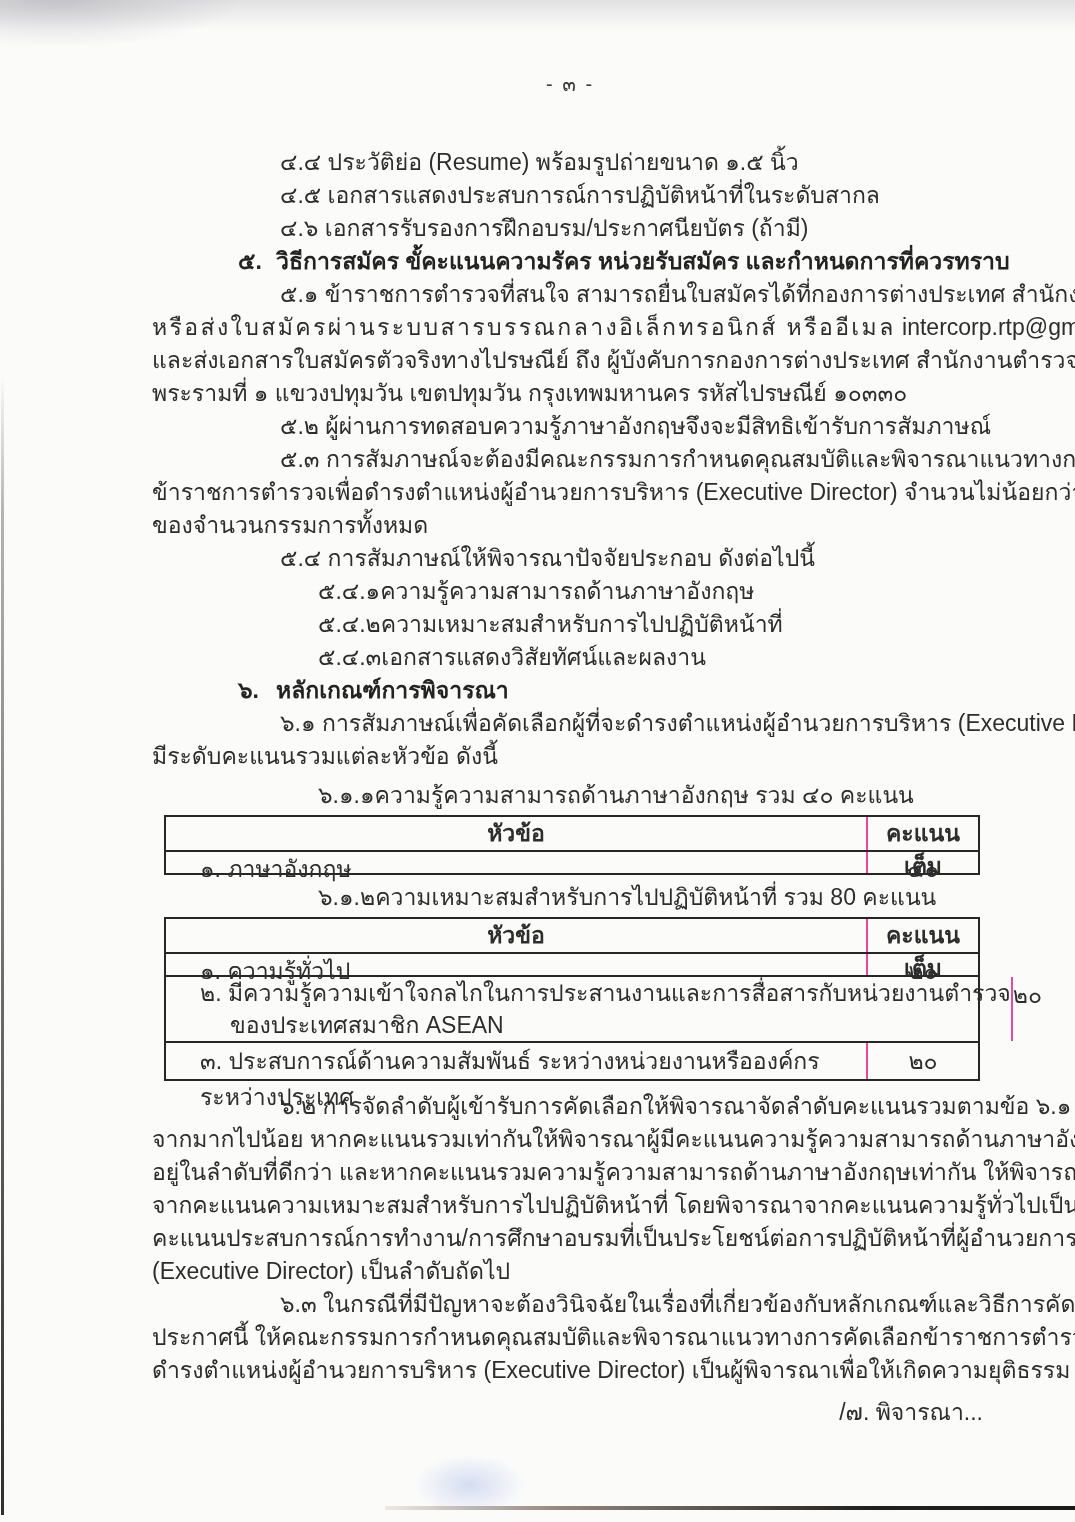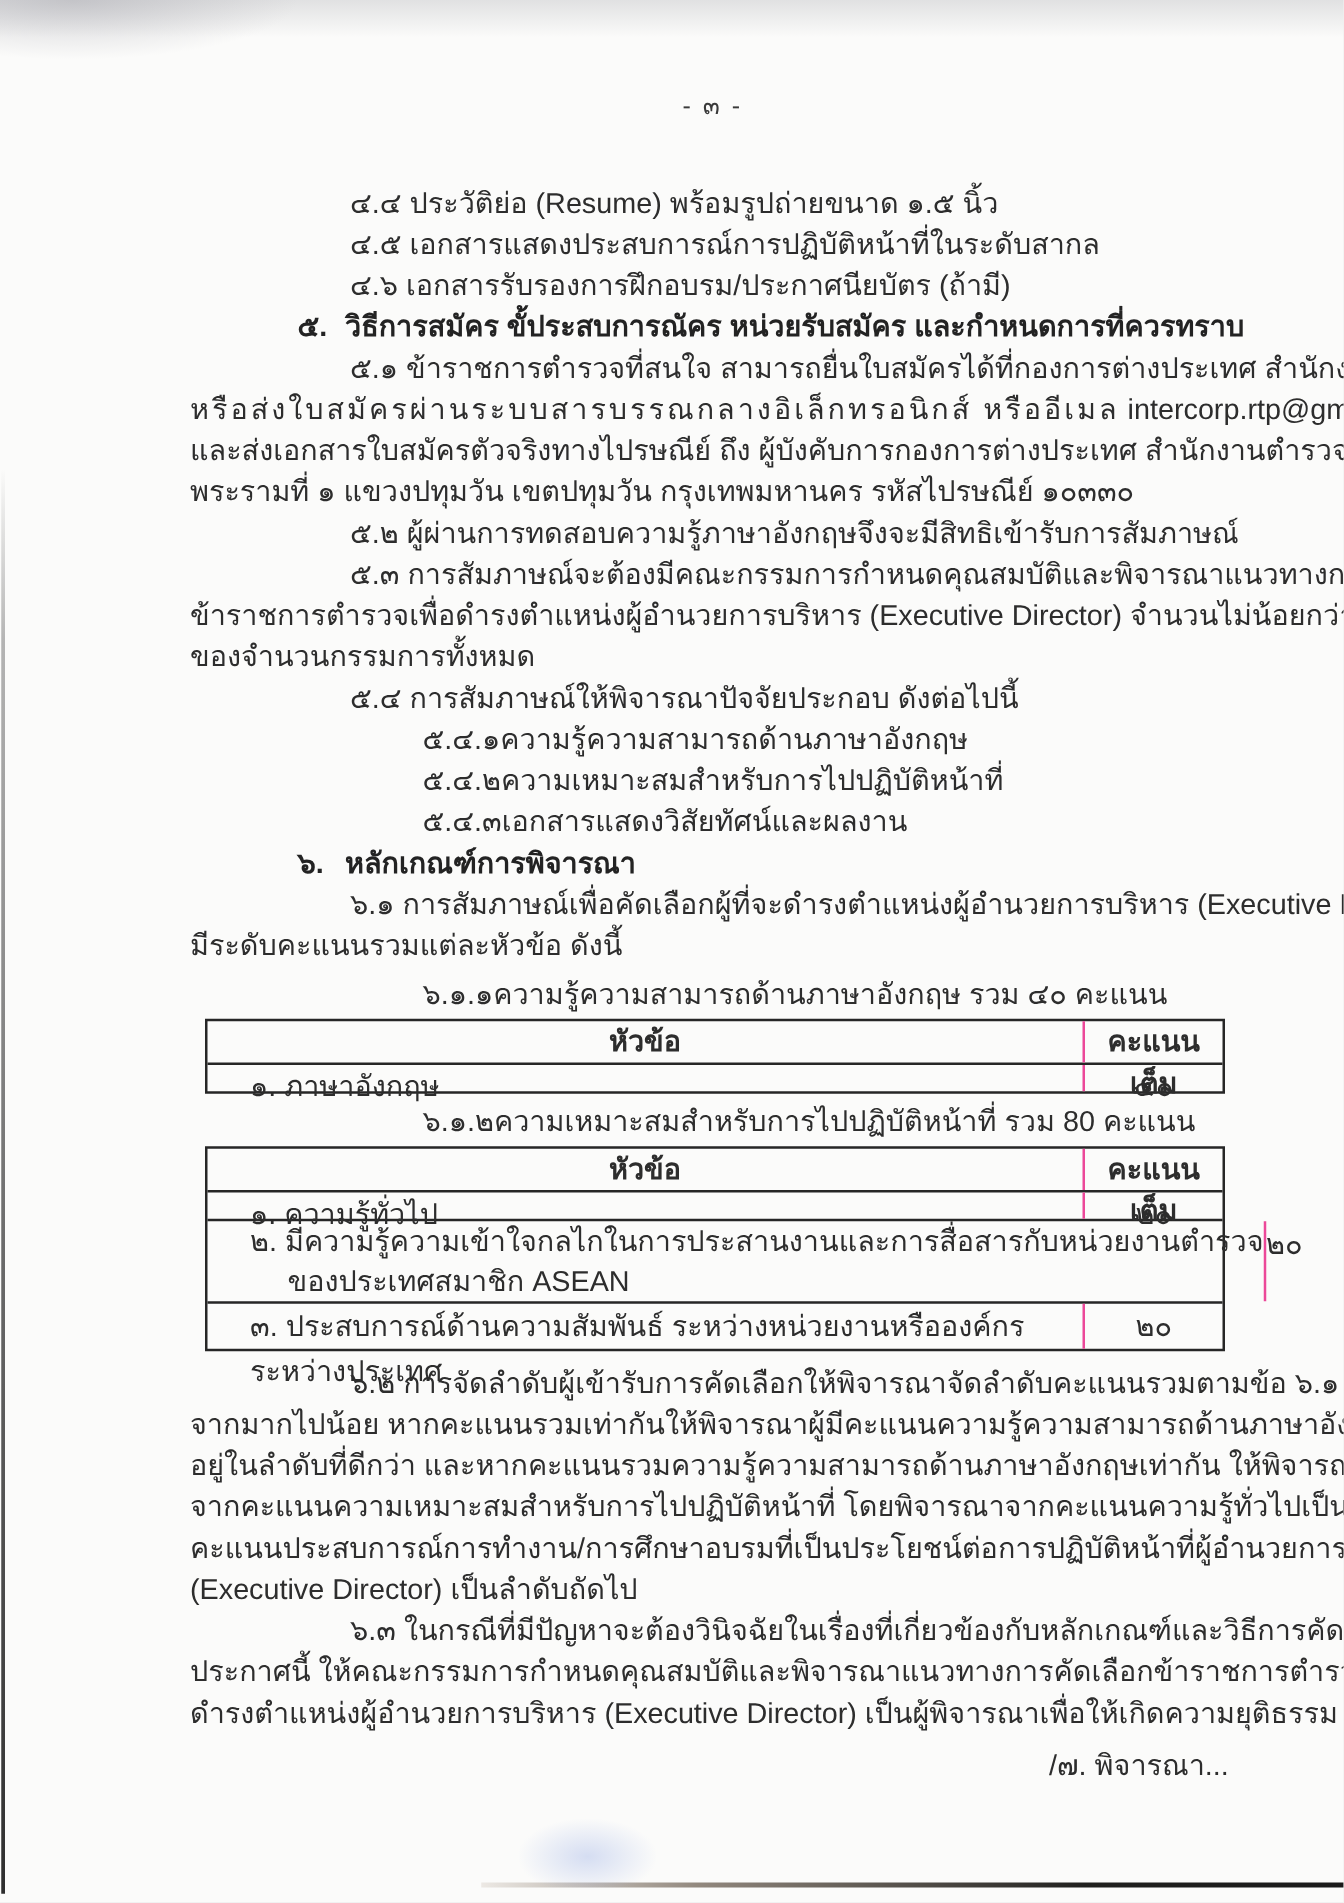--- a/index.html
+++ b/index.html
@@ -47,21 +47,21 @@
   .content{
     position:absolute;top:146px;left:152px;width:828px;
   }
   .line{
     height:33px;line-height:33px;font-size:23px;white-space:nowrap;
   }
   .ind1{padding-left:128px;}       
   .ind2{padding-left:166px;}       
   .sec{padding-left:86px;font-weight:bold;color:#232323;}
   .sec .sec-no{display:inline-block;min-width:38px;}
-  .num-gap{display:inline-block;min-width:54px;margin-left:20px;}
+  .num-gap{display:inline-block;min-width:54px;}
   .sp{letter-spacing:2.4px;text-align:center;}
 
   
   .tbl{
     margin-left:12px;width:816px;
     border:2px solid #262626;
     box-sizing:border-box;
     margin-top:3px;
   }
   .trow{display:flex;border-top:2px solid #262626;}
@@ -98,21 +98,21 @@
   <div class="scan-blue-smudge"></div>
 
   <div class="page-number">- ๓ -</div>
 
   <div class="content">
 
     <div class="line ind1">๔.๔ ประวัติย่อ (Resume) พร้อมรูปถ่ายขนาด ๑.๕ นิ้ว</div>
     <div class="line ind1">๔.๕ เอกสารแสดงประสบการณ์การปฏิบัติหน้าที่ในระดับสากล</div>
     <div class="line ind1">๔.๖ เอกสารรับรองการฝึกอบรม/ประกาศนียบัตร (ถ้ามี)</div>
 
-    <div class="line sec"><span class="sec-no">๕.</span><span>วิธีการสมัคร ขั้ประสบการณัคร หน่วยรับสมัคร และกำหนดการที่ควรทราบ</span></div>
+    <div class="line sec"><span class="sec-no">๕.</span><span>วิธีการสมัคร ขั้คะแนนความรัคร หน่วยรับสมัคร และกำหนดการที่ควรทราบ</span></div>
 
     <div class="line ind1">๕.๑ ข้าราชการตำรวจที่สนใจ สามารถยื่นใบสมัครได้ที่กองการต่างประเทศ สำนักงานตำรวจแห่งชาติ</div>
     <div class="line"><span class="sp">หรือส่งใบสมัครผ่านระบบสารบรรณกลางอิเล็กทรอนิกส์ หรืออีเมล</span>&nbsp;<span>intercorp.rtp@gmail.com</span></div>
     <div class="line">และส่งเอกสารใบสมัครตัวจริงทางไปรษณีย์ ถึง ผู้บังคับการกองการต่างประเทศ สำนักงานตำรวจแห่งชาติ ถนน</div>
     <div class="line">พระรามที่ ๑ แขวงปทุมวัน เขตปทุมวัน กรุงเทพมหานคร รหัสไปรษณีย์ ๑๐๓๓๐</div>
 
     <div class="line ind1">๕.๒ ผู้ผ่านการทดสอบความรู้ภาษาอังกฤษจึงจะมีสิทธิเข้ารับการสัมภาษณ์</div>
 
     <div class="line ind1">๕.๓ การสัมภาษณ์จะต้องมีคณะกรรมการกำหนดคุณสมบัติและพิจารณาแนวทางการคัดเลือก</div>
     <div class="line">ข้าราชการตำรวจเพื่อดำรงตำแหน่งผู้อำนวยการบริหาร (Executive Director) จำนวนไม่น้อยกว่าสองในสาม</div>

